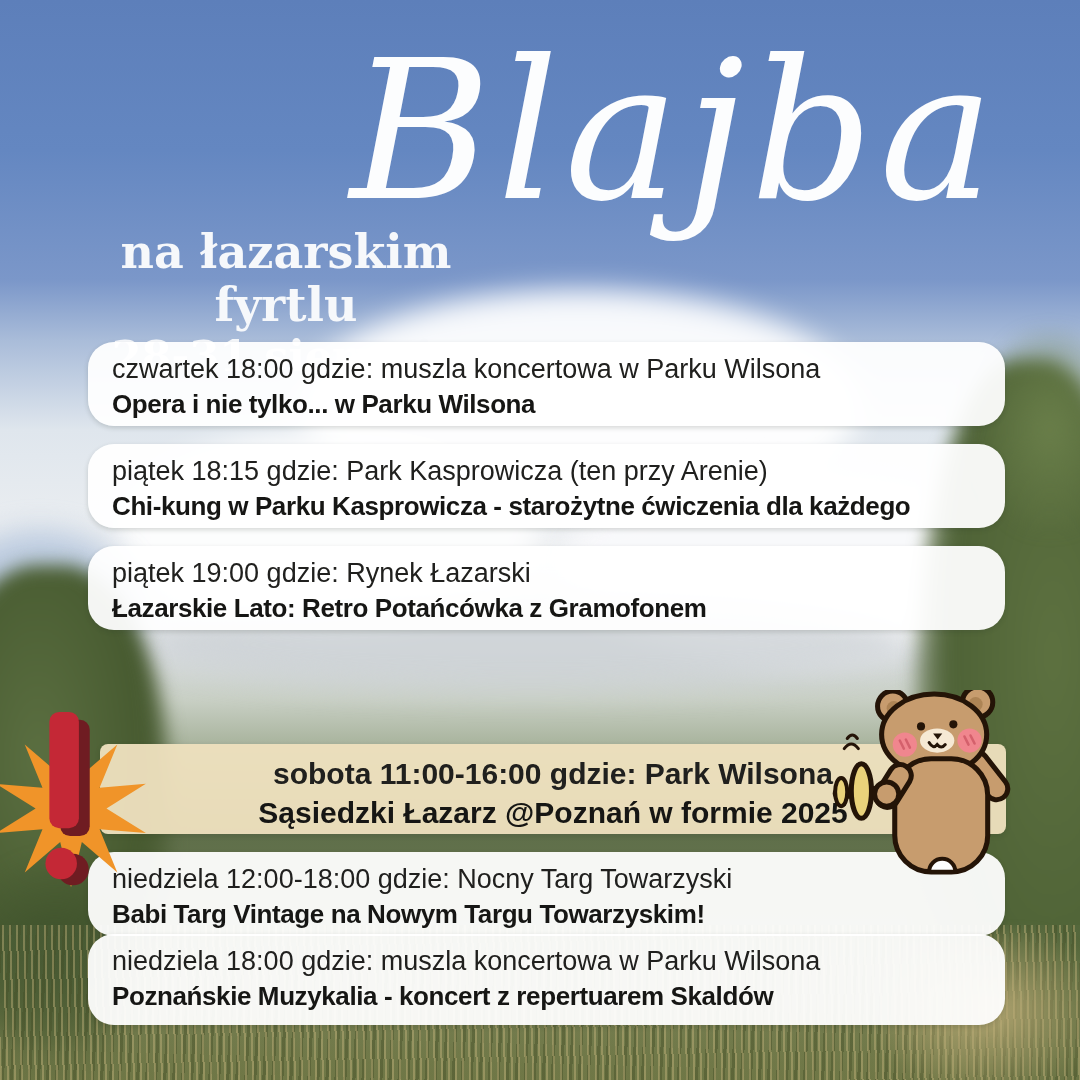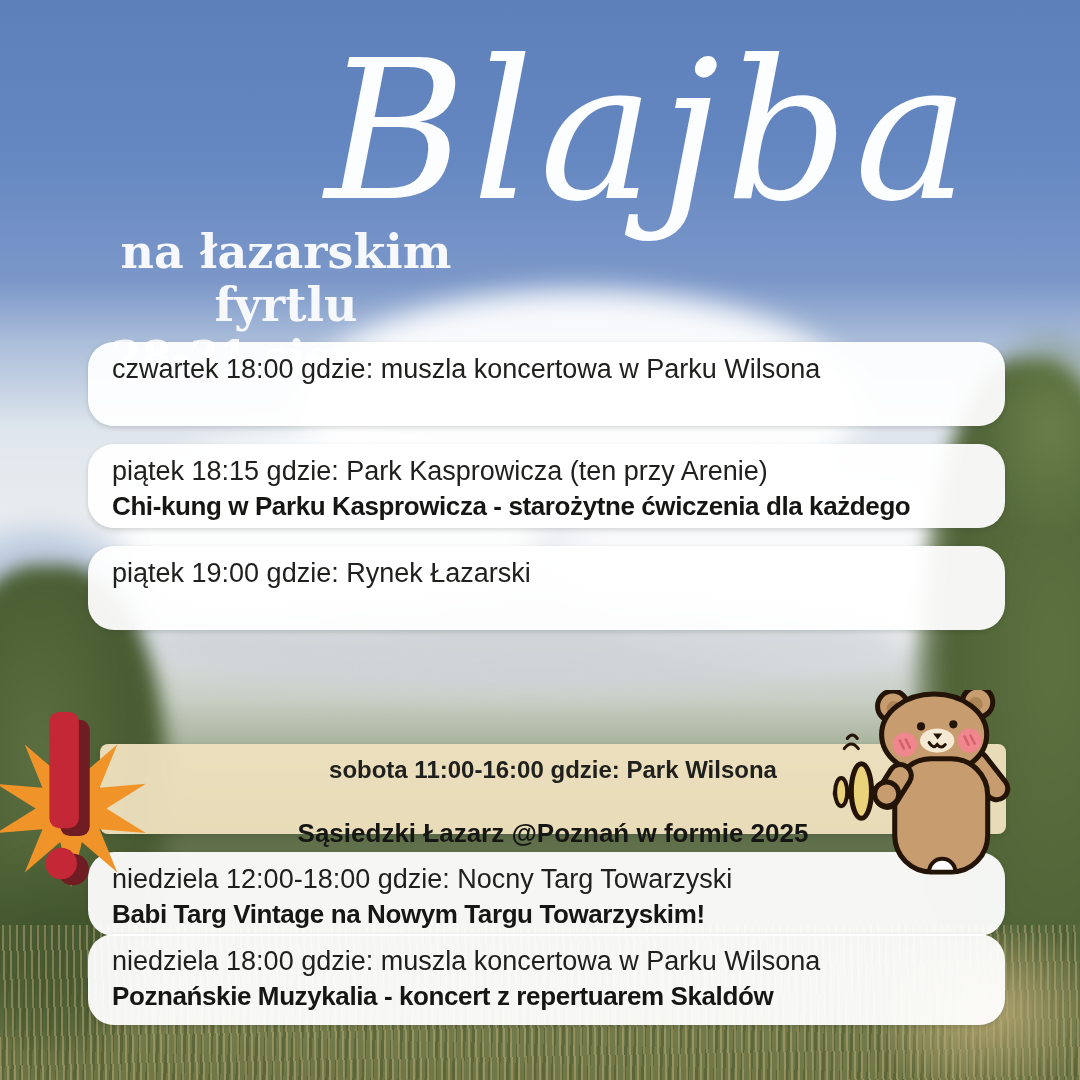--- a/index.html
+++ b/index.html
@@ -28,21 +28,21 @@
     position:absolute;left:0;top:925px;width:1080px;height:155px;
     background:
       repeating-linear-gradient(88deg, rgba(206,187,131,.40) 0 2px, rgba(206,187,131,0) 2px 7px),
       repeating-linear-gradient(93deg, rgba(70,80,40,.45) 0 3px, rgba(70,80,40,0) 3px 9px),
       linear-gradient(180deg, rgba(95,111,74,.2), rgba(111,119,70,.55));
   }
   .drygrass{position:absolute;left:880px;top:930px;width:220px;height:160px;filter:blur(6px);
     background:radial-gradient(ellipse,rgba(190,173,120,.85) 0%,rgba(190,173,120,0) 80%);}
   
   .title{
-    position:absolute;left:325px;top:2px;width:700px;
+    position:absolute;left:325px;top:2px;width:700px;text-align:center;
     font-family:"DejaVu Serif",serif;font-style:italic;font-weight:400;
     font-size:192px;line-height:1.35;color:#fcfdfe;letter-spacing:6px;
   }
   .subtitle{
     position:absolute;left:86px;top:226px;width:400px;text-align:center;
     font-family:"DejaVu Serif",serif;font-weight:700;color:#f6f8fb;line-height:1.15;
   }
   .subtitle .l1{font-size:46px;}
   .subtitle .l2{font-size:43px;}
   
@@ -50,22 +50,22 @@
     position:absolute;left:88px;width:917px;height:84px;border-radius:26px;
     background:rgba(255,255,255,.94);padding:9px 0 12px 24px;box-sizing:border-box;
     box-shadow:0 2px 5px rgba(40,50,40,.18);z-index:2;
   }
   .card .when{font-size:27px;font-weight:400;color:#20201e;line-height:1.35;white-space:nowrap;}
   .card .name{font-size:26px;font-weight:700;color:#161614;line-height:1.32;white-space:nowrap;letter-spacing:-.4px;}
   .card.highlight{
     left:100px;width:906px;height:90px;border-radius:8px;
     background:rgba(237,224,189,.96);text-align:center;padding:10px 0 0 0;
   }
-  .card.highlight .when{font-weight:700;font-size:24px;line-height:1.3;}
-  .card.highlight .name{font-weight:700;font-size:26px;line-height:1.3;letter-spacing:0;margin-top:32px;}
+  .card.highlight .when{font-weight:700;font-size:30px;line-height:1.3;}
+  .card.highlight .name{font-weight:700;font-size:30px;line-height:1.3;letter-spacing:0;}
   .star-wrap{position:absolute;left:-6px;top:710px;width:158px;height:192px;z-index:4;}
   .bear-wrap{position:absolute;left:828px;top:690px;width:184px;height:194px;z-index:3;}
 </style>
 </head>
 <body>
 
 <div class="poster">
 
   <div class="cloud c1"></div>
   <div class="cloud c2"></div>
@@ -80,27 +80,29 @@
   <div class="drygrass"></div>
 
   <div class="title">Blajba</div>
   <div class="subtitle">
     <div class="l1">na łazarskim fyrtlu</div>
     <div class="l2">28-31 sierpnia</div>
   </div>
 
   <div class="card" style="top:342px">
     <div class="when">czwartek 18:00 gdzie: muszla koncertowa w Parku Wilsona</div>
+    <div class="name">Opera i nie tylko... w Parku Wilsona</div>
   </div>
   <div class="card" style="top:444px">
     <div class="when">piątek 18:15 gdzie: Park Kasprowicza (ten przy Arenie)</div>
     <div class="name">Chi-kung w Parku Kasprowicza - starożytne ćwiczenia dla każdego</div>
   </div>
   <div class="card" style="top:546px">
     <div class="when">piątek 19:00 gdzie: Rynek Łazarski</div>
+    <div class="name">Łazarskie Lato: Retro Potańcówka z Gramofonem</div>
   </div>
   <div class="card highlight" style="top:744px">
     <div class="when">sobota 11:00-16:00 gdzie: Park Wilsona</div>
     <div class="name">Sąsiedzki Łazarz @Poznań w formie 2025</div>
   </div>
   <div class="card" style="top:852px">
     <div class="when">niedziela 12:00-18:00 gdzie: Nocny Targ Towarzyski</div>
     <div class="name">Babi Targ Vintage na Nowym Targu Towarzyskim!</div>
   </div>
   <div class="card" style="top:934px;height:91px">

